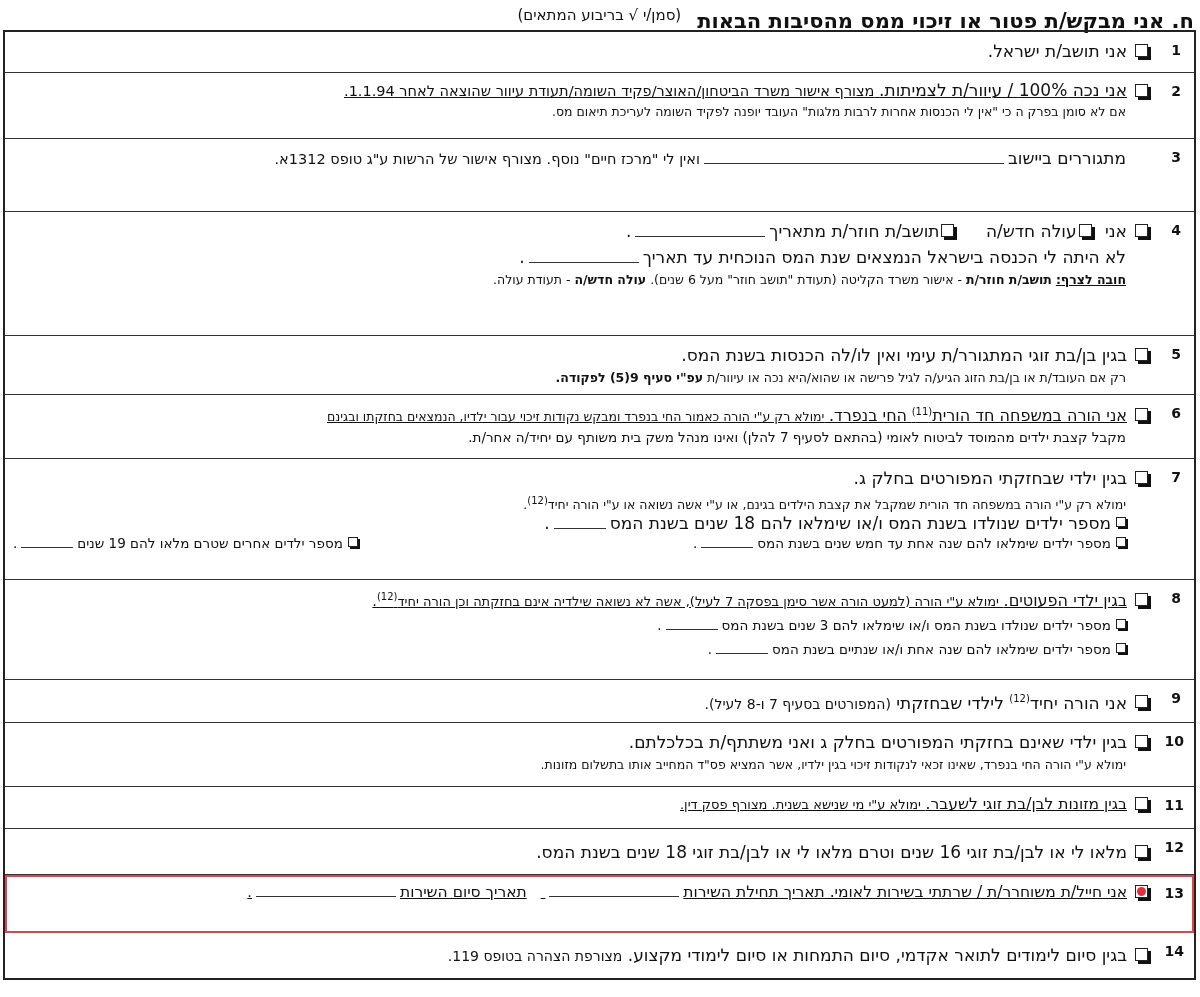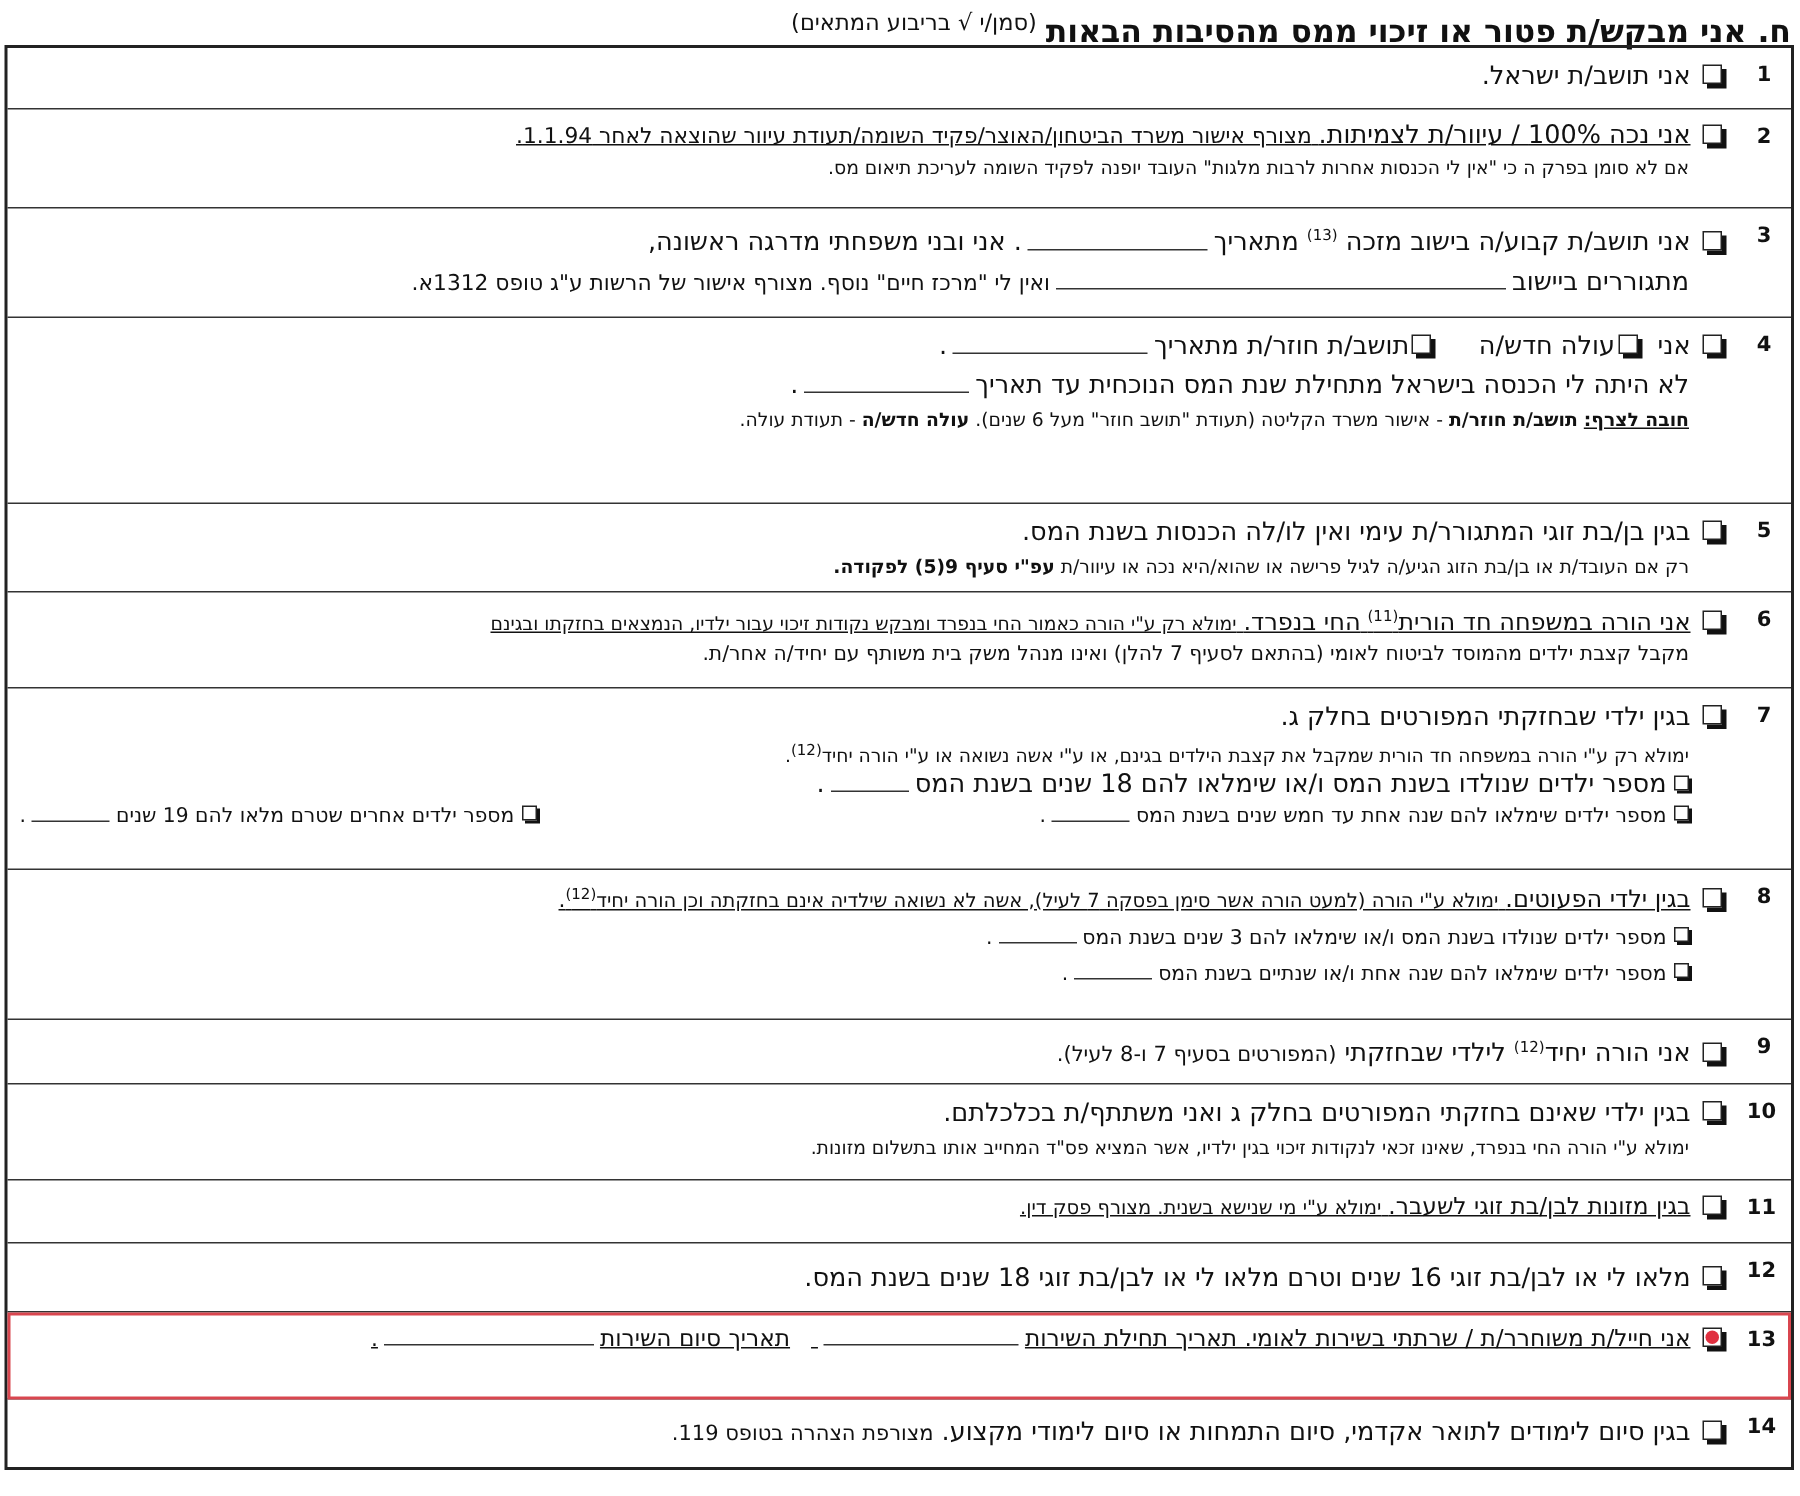--- a/index.html
+++ b/index.html
@@ -1,19 +1,19 @@
 <!DOCTYPE html>
 <html><head>
 <meta charset="utf-8">
 <style>
   html, body { margin:0; padding:0; background:#fff; }
   body { width:1200px; height:997px; overflow:hidden; font-family:"DejaVu Sans", sans-serif; color:#111; direction:rtl; position:relative; }
   .title-row { position:absolute; top:0; left:0; right:0; height:30px; display:flex; align-items:center; padding-right:6px; white-space:nowrap; }
   .title-main { font-weight:bold; font-size:21px;margin-top:12px; }
-  .title-note { font-size:15px; margin-right:6px; }
+  .title-note { font-size:15px; margin-right:16px; }
   .form { position:absolute; top:30px; left:3px; width:1193px; border:2px solid #222; box-sizing:border-box; }
   .row { position:relative; border-bottom:1.5px solid #333; box-sizing:border-box; padding:6px 46px 4px 8px; }
   .row:last-child { border-bottom:none; }
   .num { position:absolute; right:10px; top:10px; font-weight:bold; font-size:14px; width:16px; text-align:center; }
   .cb { display:inline-block; width:13px; height:13px; border:1px solid #222; background:#fff; box-shadow:3px 3px 0 #111; vertical-align:middle; margin-left:8px; position:relative; top:-2px; box-sizing:border-box; }
   .cb.small { width:10px; height:10px; box-shadow:2px 2px 0 #111; margin-left:5px; }
   .cb.checked::after { content:""; position:absolute; left:1px; top:1px; width:9px; height:9px; border-radius:50%; background:#e03040; }
   .line-big { font-size:17px; line-height:26px; white-space:nowrap; }
   .line-med { font-size:14.5px; line-height:22px; white-space:nowrap;text-decoration:underline; }
   .line-small { font-size:12.5px; line-height:19px; white-space:nowrap; }
@@ -47,40 +47,35 @@
     <span class="num">2</span>
     <div class="line-med">
       <span class="cb"></span><span style="font-size:17px">אני נכה 100% / עיוור/ת לצמיתות.</span>
       <span>מצורף אישור משרד הביטחון/האוצר/פקיד השומה/תעודת עיוור שהוצאה לאחר 1.1.94.</span>
     </div>
     <div class="line-small" style="padding-right:22px">אם לא סומן בפרק ה כי "אין לי הכנסות אחרות לרבות מלגות" העובד יופנה לפקיד השומה לעריכת תיאום מס.</div>
   </div>
 
   <div class="row r3">
     <span class="num">3</span>
-    <div class="line-big">
-      <span class="cb"></span><span>אני תושב/ת קבוע/ה בישוב מזכה</span>
-      <sup>(13)</sup>
-      <span>מתאריך</span><span class="blank" style="width:120px"></span><span>. אני ובני משפחתי מדרגה ראשונה,</span>
-    </div>
     <div class="line-big" style="padding-right:22px">
       <span>מתגוררים ביישוב</span><span class="blank" style="width:300px"></span><span style="font-size:14.5px">ואין לי "מרכז חיים" נוסף. מצורף אישור של הרשות ע"ג טופס 1312א.</span>
     </div>
   </div>
 
   <div class="row r4">
     <span class="num">4</span>
     <div class="line-big">
       <span class="cb"></span><span>אני</span>
       <span class="cb" style="margin-right:8px;margin-left:2px"></span><span>עולה חדש/ה</span>
       <span class="cb" style="margin-right:26px;margin-left:2px"></span><span>תושב/ת חוזר/ת</span>
       <span>מתאריך</span><span class="blank" style="width:130px"></span>.
     </div>
     <div class="line-big" style="padding-right:22px">
-      <span>לא היתה לי הכנסה בישראל מתחילת שנת המס הנוכחית עד תאריך</span><span class="blank" style="width:110px"></span>.
+      <span>לא היתה לי הכנסה בישראל הנמצאים שנת המס הנוכחית עד תאריך</span><span class="blank" style="width:110px"></span>.
     </div>
     <div class="line-small" style="padding-right:22px">
       <b class="u">חובה לצרף:</b>
       <b>תושב/ת חוזר/ת</b>
       <span>- אישור משרד הקליטה (תעודת "תושב חוזר" מעל 6 שנים).</span>
       <b>עולה חדש/ה</b>
       <span>- תעודת עולה.</span>
     </div>
   </div>
 

